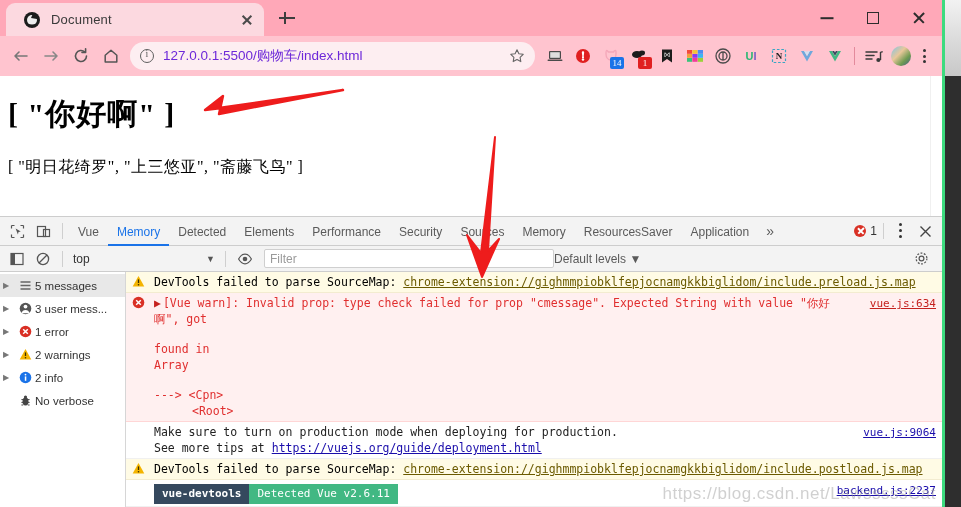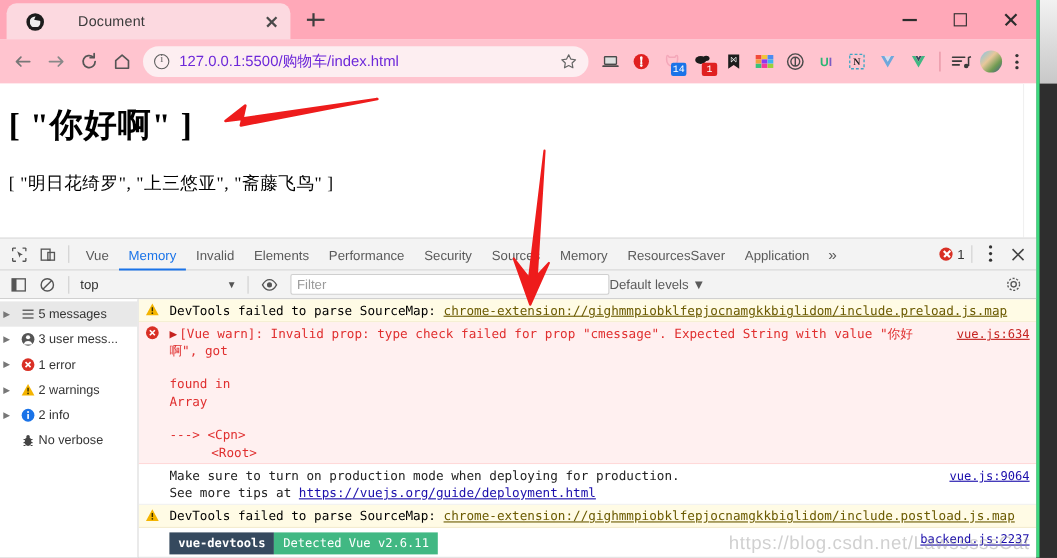--- a/index.html
+++ b/index.html
@@ -28,21 +28,21 @@
   .browser { position: absolute; left: 0; top: 0; width: 942px; height: 507px;
              background: #ffffff; overflow: hidden; }
 
   
   .titlebar {
     position: relative; height: 36px; background: #ffa8b8;
   }
   .tab {
     position: absolute; left: 6px; top: 3px; width: 258px; height: 33px;
     background: #fcd9e0; border-radius: 9px 9px 0 0;
-    display: flex; align-items: center; padding: 12px 8px; gap: 20px;
+    display: flex; align-items: center; padding: 12px 8px;
   }
   .tab-favicon {
     width: 16px; height: 16px; border-radius: 50%;
     background: #1c1c1c; margin-left: 10px; margin-right: 11px;
     position: relative; flex: 0 0 auto;
   }
   .tab-favicon::before {
     content: ""; position: absolute; left: 3px; top: 3px;
     width: 10px; height: 10px; border-radius: 50%;
     background: #ffffff;
@@ -109,21 +109,21 @@
   .url { font-size: 13.5px; color: #6d28d9; white-space: nowrap;
          overflow: hidden; text-overflow: ellipsis; flex: 1 1 auto; }
   .star { width: 16px; height: 16px; flex: 0 0 auto; cursor: pointer; }
 
   .exts { display: flex; align-items: center; flex: 0 0 auto; }
   .ext { width: 26px; height: 30px; position: relative; margin: 0 1px; cursor: pointer;
          display:flex; align-items:center; justify-content:center; }
   .badge {
     position: absolute; right: 0px; bottom: 2px; min-width: 14px; height: 12px;
     border-radius: 2px; color: #fff; font-size: 9px; line-height: 12px;
-    text-align: center; padding: 0 1px; font-family: Liberation Mono, monospace;
+    text-align: center; padding: 0 1px; font-family: Liberation Serif, serif;
   }
   .sep { width: 1px; height: 18px; background: #e38a9c; margin: 0 5px; }
   .kebab { width: 22px; height: 30px; position: relative; cursor: pointer; flex:0 0 auto; }
   .kebab i { position: absolute; left: 9px; width: 3.2px; height: 3.2px; border-radius: 50%;
              background: #333; }
   .kebab i:nth-child(1){ top: 8px; }
   .kebab i:nth-child(2){ top: 13.5px; }
   .kebab i:nth-child(3){ top: 19px; }
   .avatar {
     width: 20px; height: 20px; border-radius: 50%; overflow: hidden; flex:0 0 auto;
@@ -416,21 +416,21 @@
         </div>
         <div class="dt-iconbtn">
           <svg width="15" height="15" viewBox="0 0 15 15">
               <rect x="1.5" y="2.5" width="8" height="10" fill="none" stroke="#555" stroke-width="1.2"></rect>
               <rect x="7.5" y="5.5" width="6" height="7" fill="none" stroke="#555" stroke-width="1.2"></rect>
             </svg>
         </div>
         <span class="dt-vsep"></span>
         <div class="dt-tab">Vue</div>
         <div class="dt-tab active">Memory</div>
-        <div class="dt-tab">Invalid</div>
+        <div class="dt-tab">Detected</div>
         <div class="dt-tab">Elements</div>
         <div class="dt-tab">Performance</div>
         <div class="dt-tab">Security</div>
         <div class="dt-tab">Sources</div>
         <div class="dt-tab">Memory</div>
         <div class="dt-tab">ResourcesSaver</div>
         <div class="dt-tab">Application</div>
         <div class="dt-more">»</div>
         <div class="dt-right">
           <div class="err-badge">

